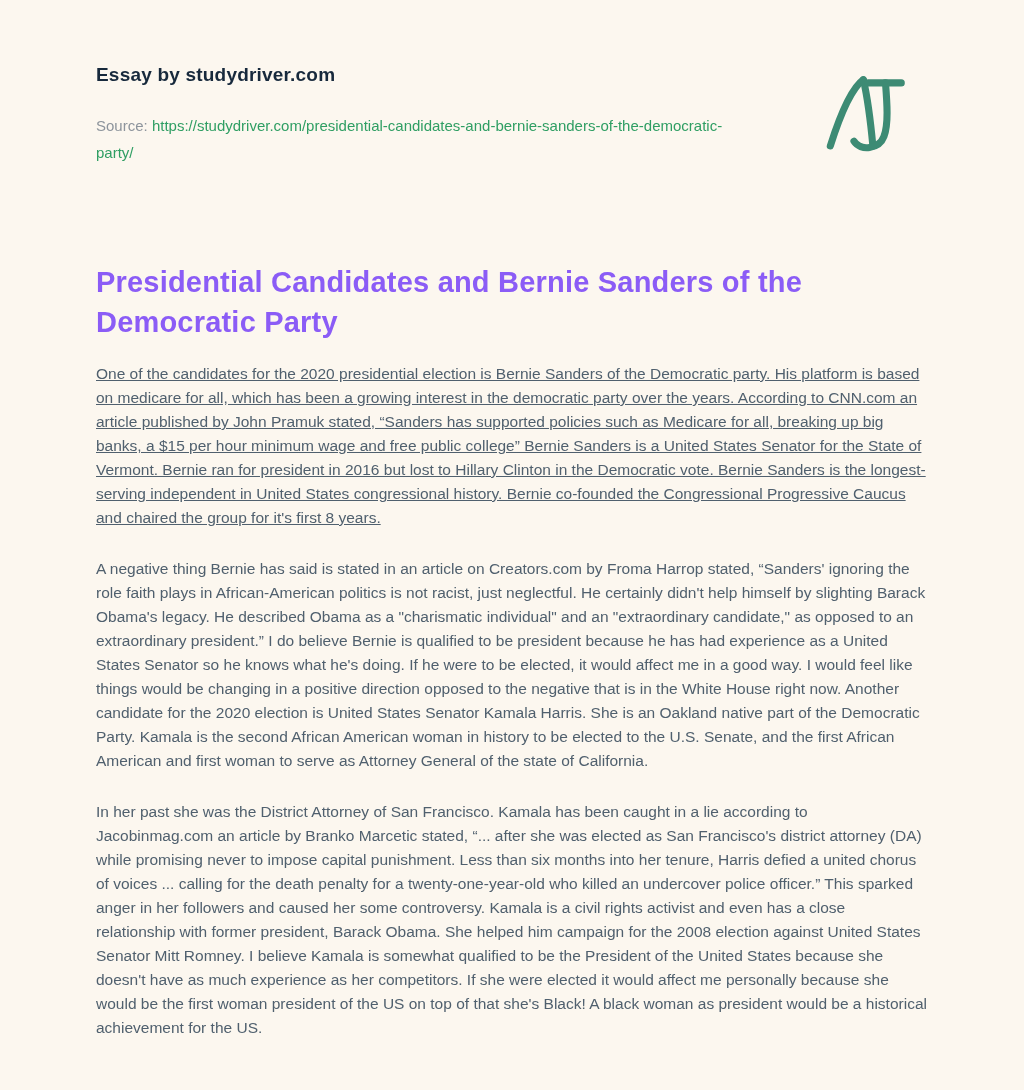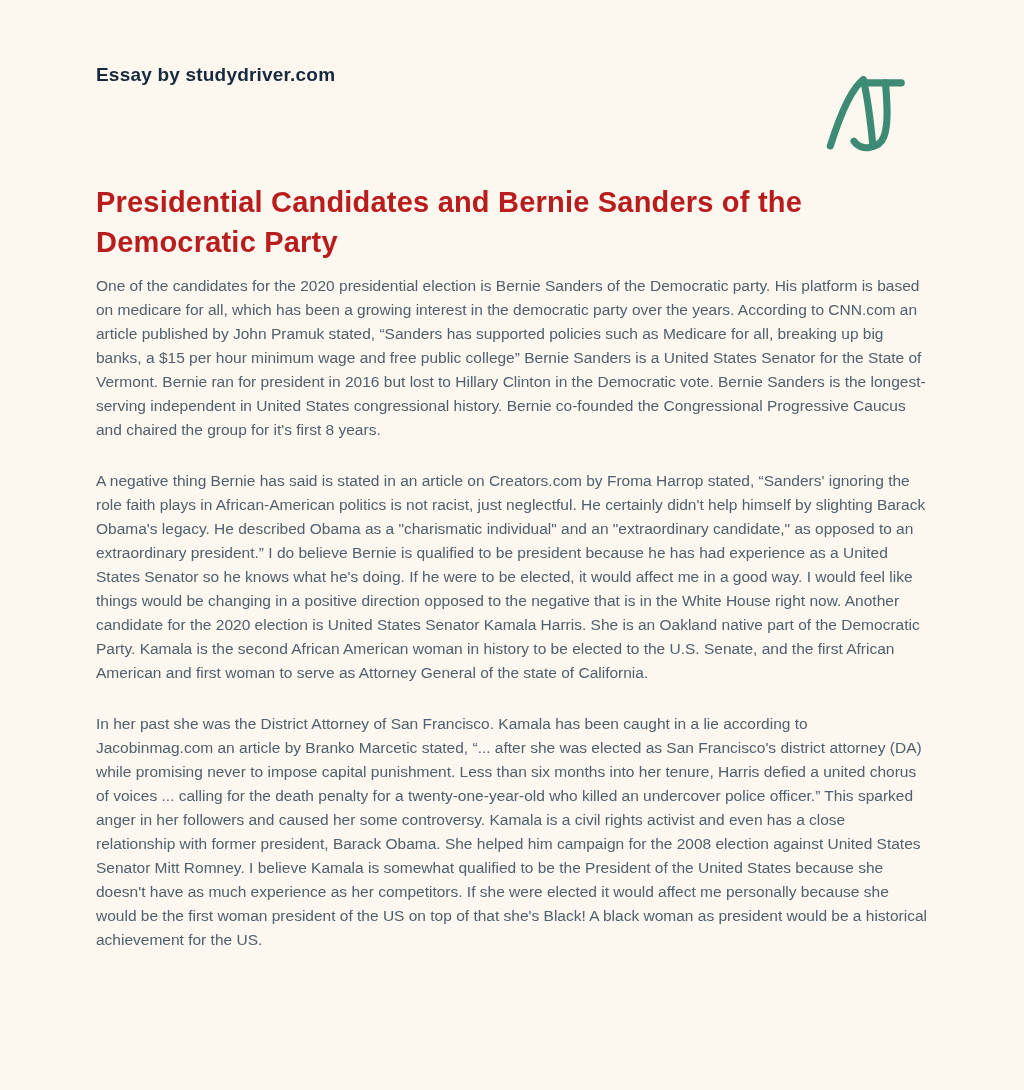--- a/index.html
+++ b/index.html
@@ -43,38 +43,42 @@
     right: 118px;
     width: 82px;
     height: 92px;
   }
   .logo svg { width: 100%; height: 100%; display: block; }
   .title {
     margin-top: 96px;
     font-size: 29px;
     line-height: 1.38;
     font-weight: 700;
-    color: #b91c1c;
+    color: #8b5cf6;
     letter-spacing: 0.2px;
   }
   .para {
     margin-top: 27px;
     font-size: 15.5px;
     line-height: 24px;
     color: #50606e;
   }
-  .para:first-of-type { margin-top: 12px; }
+  .para:first-of-type { margin-top: 20px; text-decoration: underline; }
 </style>
 </head>
 <body>
 
 <div class="page">
 
   <header>
     <h2 class="byline">Essay by studydriver.com</h2>
+    <p class="source">
+      <span>Source:</span>
+      <a class="source-url">https://studydriver.com/presidential-candidates-and-bernie-sanders-of-the-democratic-party/</a>
+    </p>
     <div class="logo">
       <svg viewBox="0 0 104 112" aria-hidden="true">
         <g fill="none" stroke="#3d8b74" stroke-width="9" stroke-linecap="round">
           <path d="M8 94 C22 50 36 20 50 10"></path>
           <path d="M50 10 C55 32 59 62 62 94"></path>
           <path d="M78 14 C80 40 82 66 76 82 C70 98 46 101 38 88"></path>
           <path d="M56 14 L98 14"></path>
         </g>
       </svg>
     </div>

